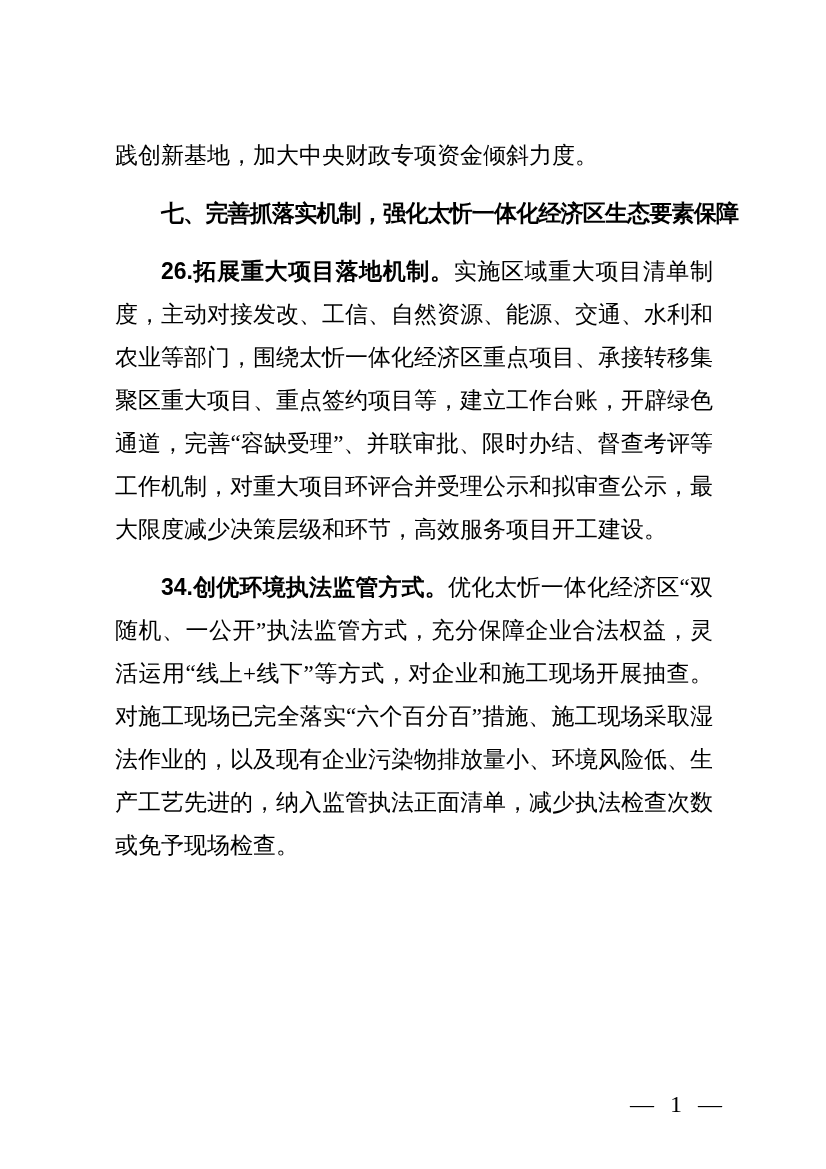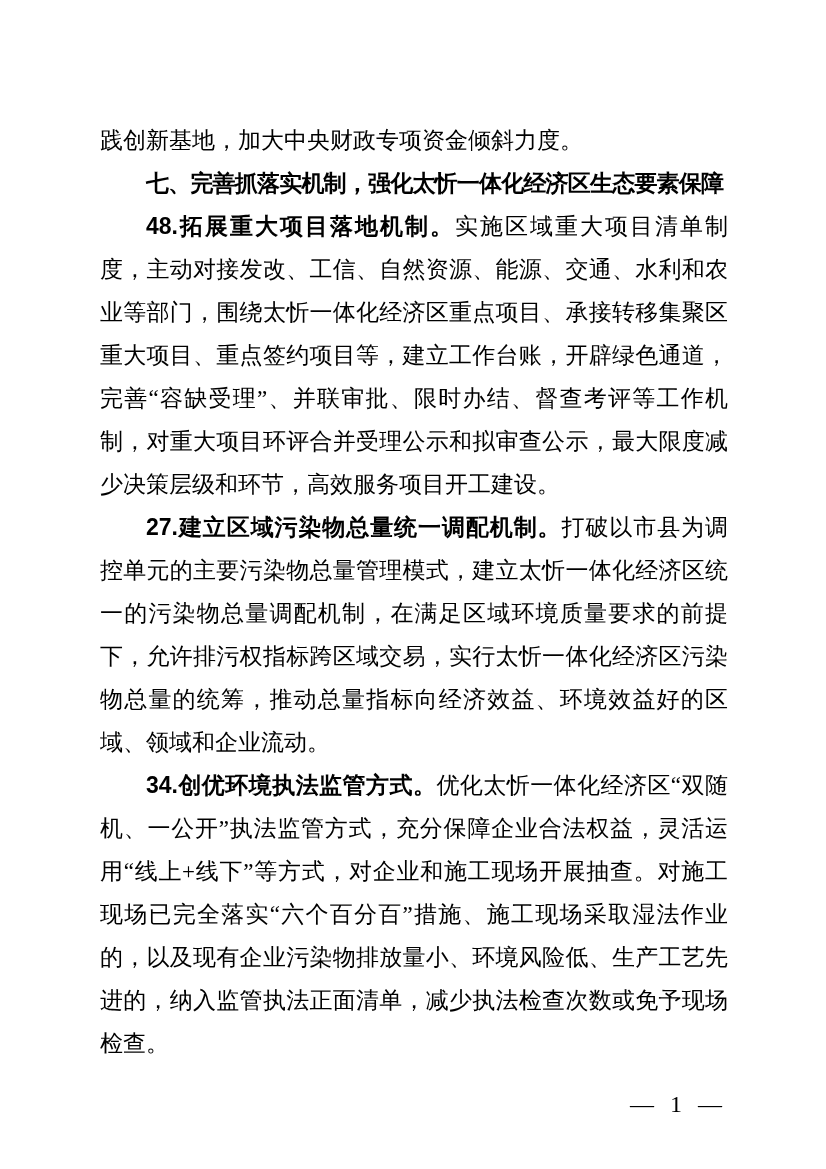--- a/index.html
+++ b/index.html
@@ -20,21 +20,21 @@
     left: 100px;
     top: 119px;
     width: 628px;
     font-family: "Liberation Serif", "DejaVu Serif", serif;
     font-size: 23px;
     line-height: 43px;
     text-align: justify;
     text-justify: inter-ideograph;
   }
   .content p {
-    margin: 0;
+    margin: 15px;
     padding: 0;
   }
   .para {
     text-indent: 2em;
   }
   .heading {
     margin: 0;
     padding: 0;
     font-family: Liberation Sans, sans-serif;
     font-weight: 700;
@@ -65,23 +65,22 @@
 </head>
 <body>
 
 <div class="page">
   <div class="content">
 
     <p class="cont">践创新基地，加大中央财政专项资金倾斜力度。</p>
 
     <p class="heading">七、完善抓落实机制，强化太忻一体化经济区生态要素保障</p>
 
-    <p class="para"><span class="lead">48.拓展重大项目落地机制。</span><span>实施区域重大项目清单制度，主动对接发改、工信、自然资源、能源、交通、水利和农业等部门，围绕太忻一体化经济区重点项目、承接转移集聚区重大项目、重点签约项目等，建立工作台账，开辟绿色通道，完善“容缺受理”、并联审批、限时办结、督查考评等工作机制，对重大项目环评合并受理公示和拟审查公示，最大限度减少决策层级和环节，高效服务项目开工建设。</span></p>
+    <p class="para"><span class="lead">26.拓展重大项目落地机制。</span><span>实施区域重大项目清单制度，主动对接发改、工信、自然资源、能源、交通、水利和农业等部门，围绕太忻一体化经济区重点项目、承接转移集聚区重大项目、重点签约项目等，建立工作台账，开辟绿色通道，完善“容缺受理”、并联审批、限时办结、督查考评等工作机制，对重大项目环评合并受理公示和拟审查公示，最大限度减少决策层级和环节，高效服务项目开工建设。</span></p>
 
-    <p class="para"><span class="lead">27.建立区域污染物总量统一调配机制。</span><span>打破以市县为调控单元的主要污染物总量管理模式，建立太忻一体化经济区统一的污染物总量调配机制，在满足区域环境质量要求的前提下，允许排污权指标跨区域交易，实行太忻一体化经济区污染物总量的统筹，推动总量指标向经济效益、环境效益好的区域、领域和企业流动。</span></p>
 
     <p class="para"><span class="lead">34.创优环境执法监管方式。</span><span>优化太忻一体化经济区“双随机、一公开”执法监管方式，充分保障企业合法权益，灵活运用“线上+线下”等方式，对企业和施工现场开展抽查。对施工现场已完全落实“六个百分百”措施、施工现场采取湿法作业的，以及现有企业污染物排放量小、环境风险低、生产工艺先进的，纳入监管执法正面清单，减少执法检查次数或免予现场检查。</span></p>
 
   </div>
 
   <div class="pagenum">
     <span>—</span>
     <span>1</span>
     <span>—</span>
   </div>

